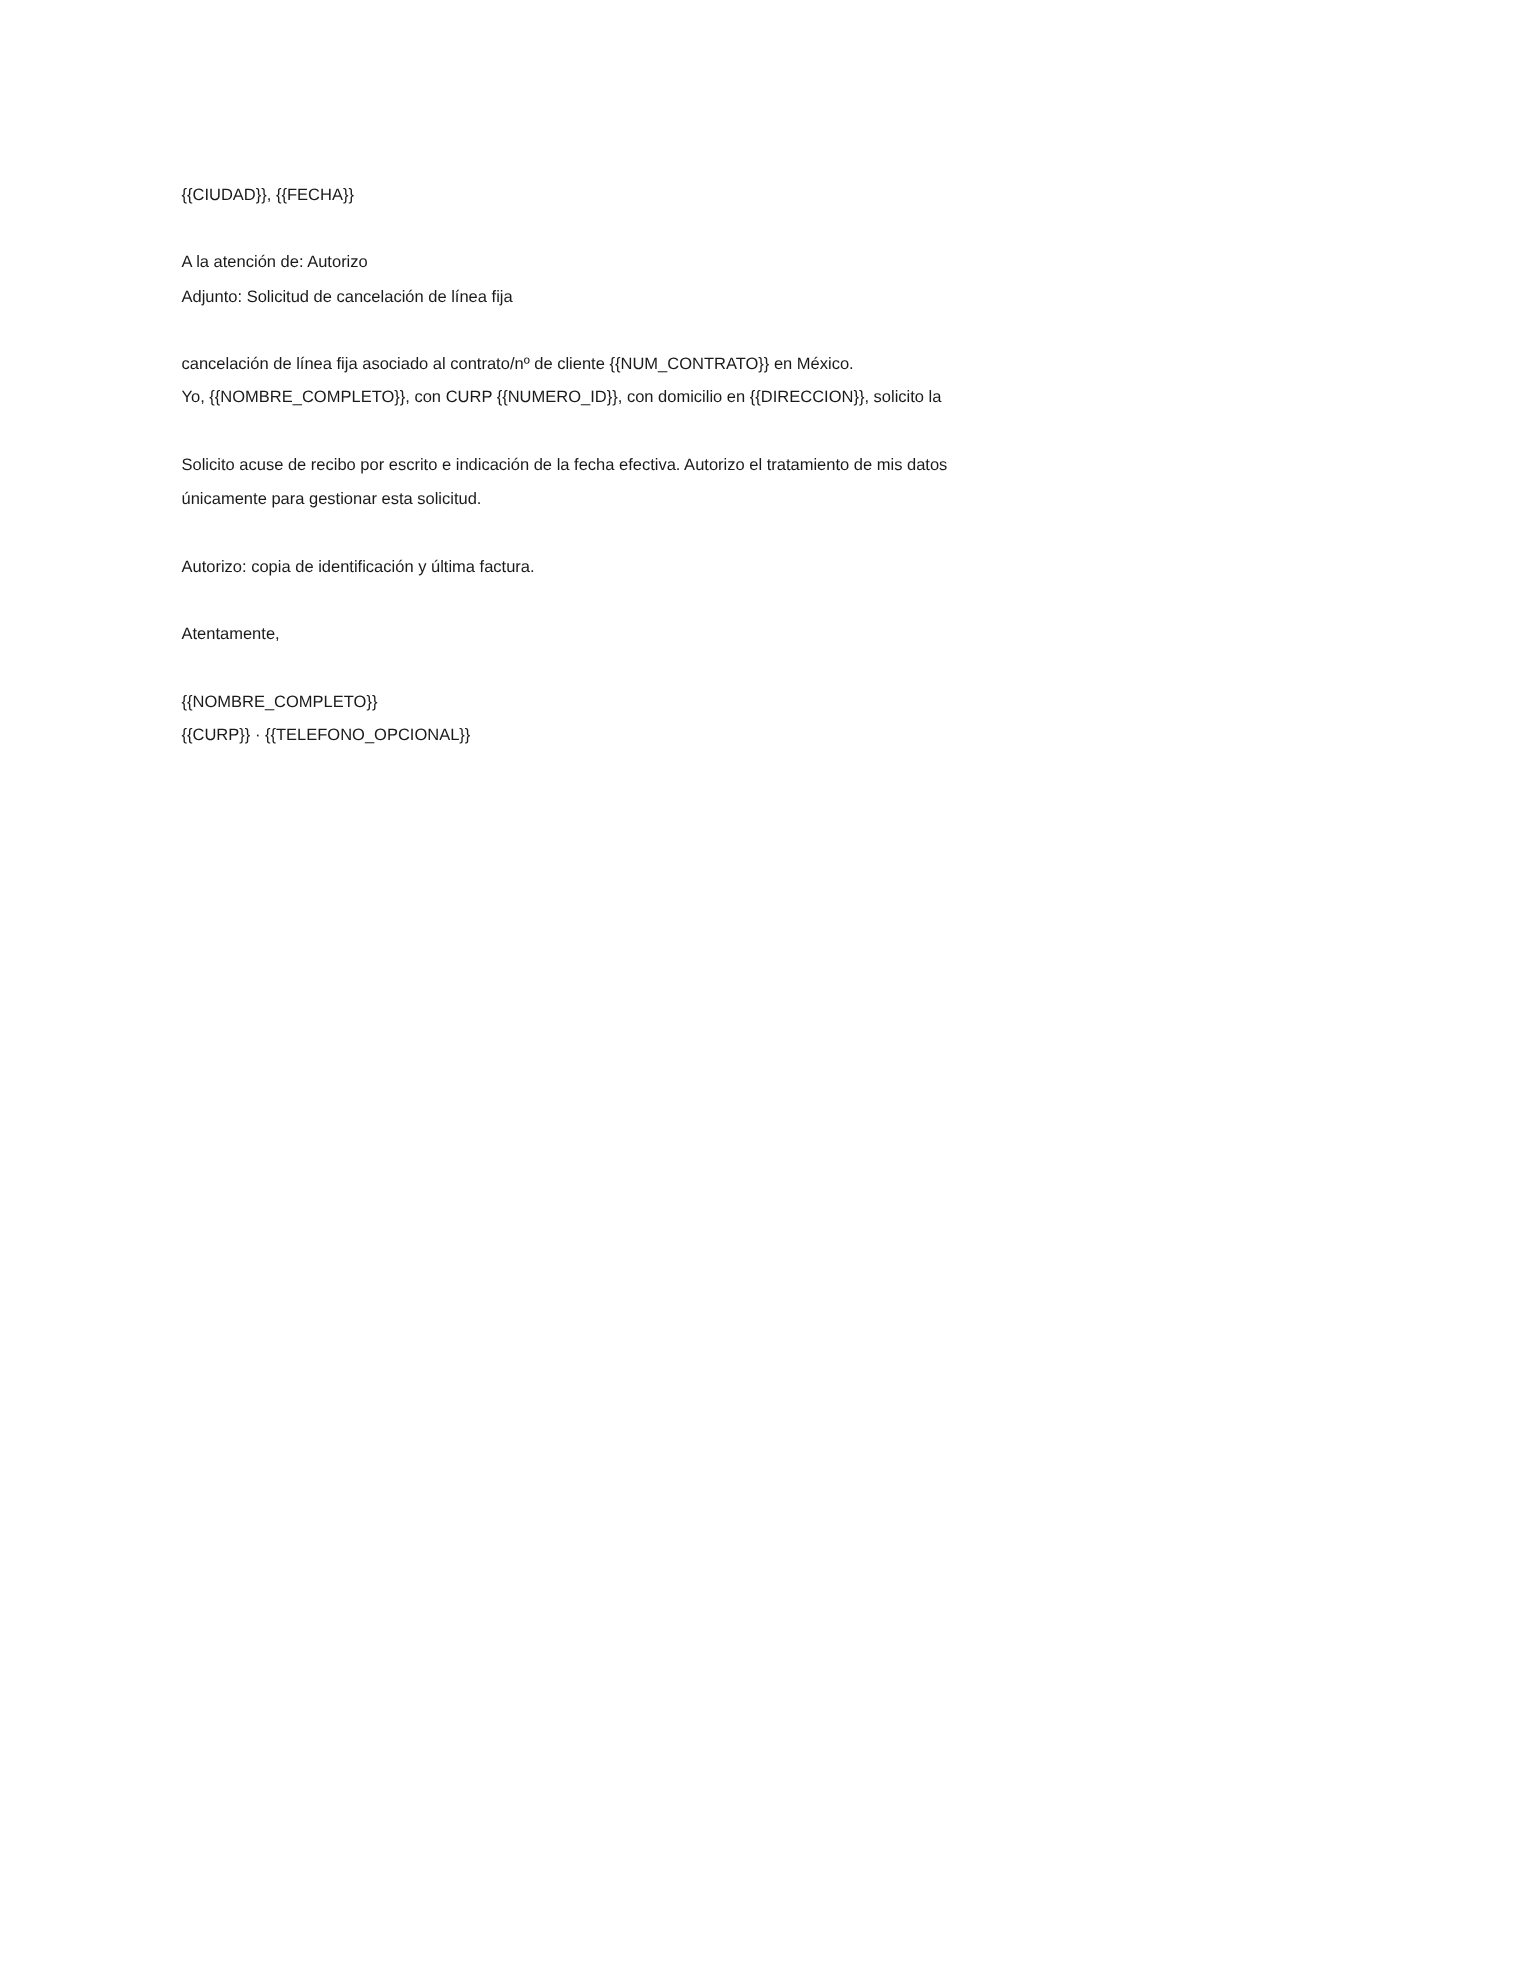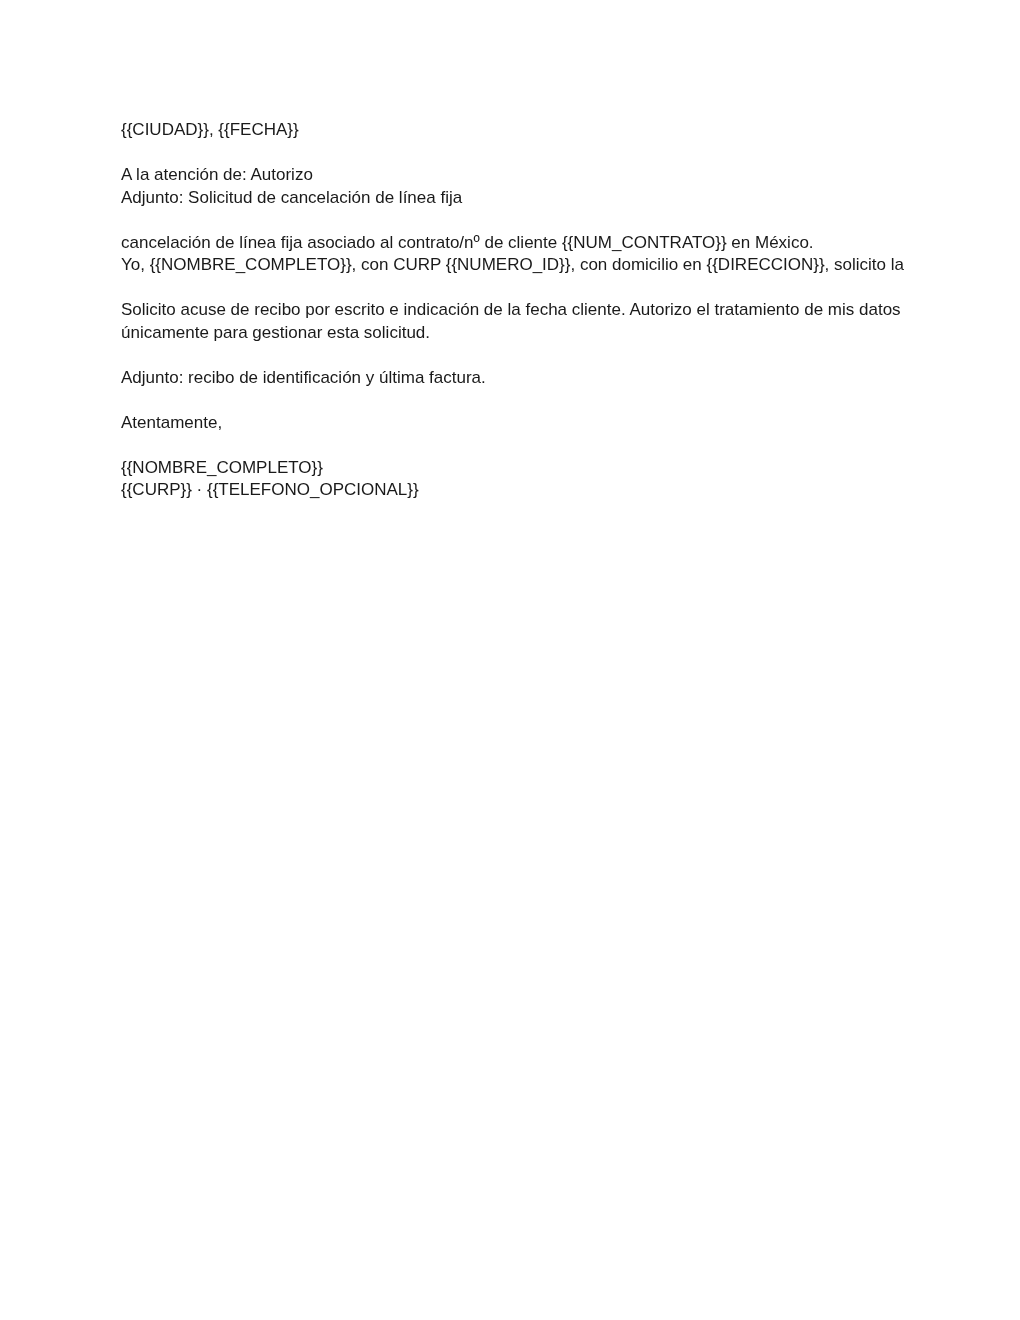--- a/index.html
+++ b/index.html
@@ -15,21 +15,21 @@
     background: #ffffff;
     overflow: hidden;
     font-family: "Liberation Sans", sans-serif;
     color: #1a1a1a;
   }
   .content {
     position: absolute;
     left: 121px;
     top: 119px;
     width: 782px;
-    font-size: 17px;
+    font-size: 11px;
     line-height: 22.5px;
     font-weight: 400;
   }
   .para {
     margin: 0 0 22.5px 0;
     padding: 0;
   }
   .line {
     white-space: nowrap;
   }
@@ -49,26 +49,26 @@
       <div class="line">Adjunto: Solicitud de cancelación de línea fija</div>
     </div>
 
     <div class="para">
       <div class="line">cancelación de línea fija asociado al contrato/nº de cliente {{NUM_CONTRATO}} en México.</div>
       <div class="line">Yo, {{NOMBRE_COMPLETO}}, con CURP {{NUMERO_ID}}, con domicilio en {{DIRECCION}}, solicito la</div>
     </div>
 
 
     <div class="para">
-      <div class="line">Solicito acuse de recibo por escrito e indicación de la fecha cliente. Autorizo el tratamiento de mis datos</div>
+      <div class="line">Solicito acuse de recibo por escrito e indicación de la fecha efectiva. Autorizo el tratamiento de mis datos</div>
       <div class="line">únicamente para gestionar esta solicitud.</div>
     </div>
 
     <div class="para">
-      <div class="line">Adjunto: recibo de identificación y última factura.</div>
+      <div class="line">Autorizo: copia de identificación y última factura.</div>
     </div>
 
     <div class="para">
       <div class="line">Atentamente,</div>
     </div>
 
     <div class="para">
       <div class="line">{{NOMBRE_COMPLETO}}</div>
       <div class="line">{{CURP}} · {{TELEFONO_OPCIONAL}}</div>
     </div>

